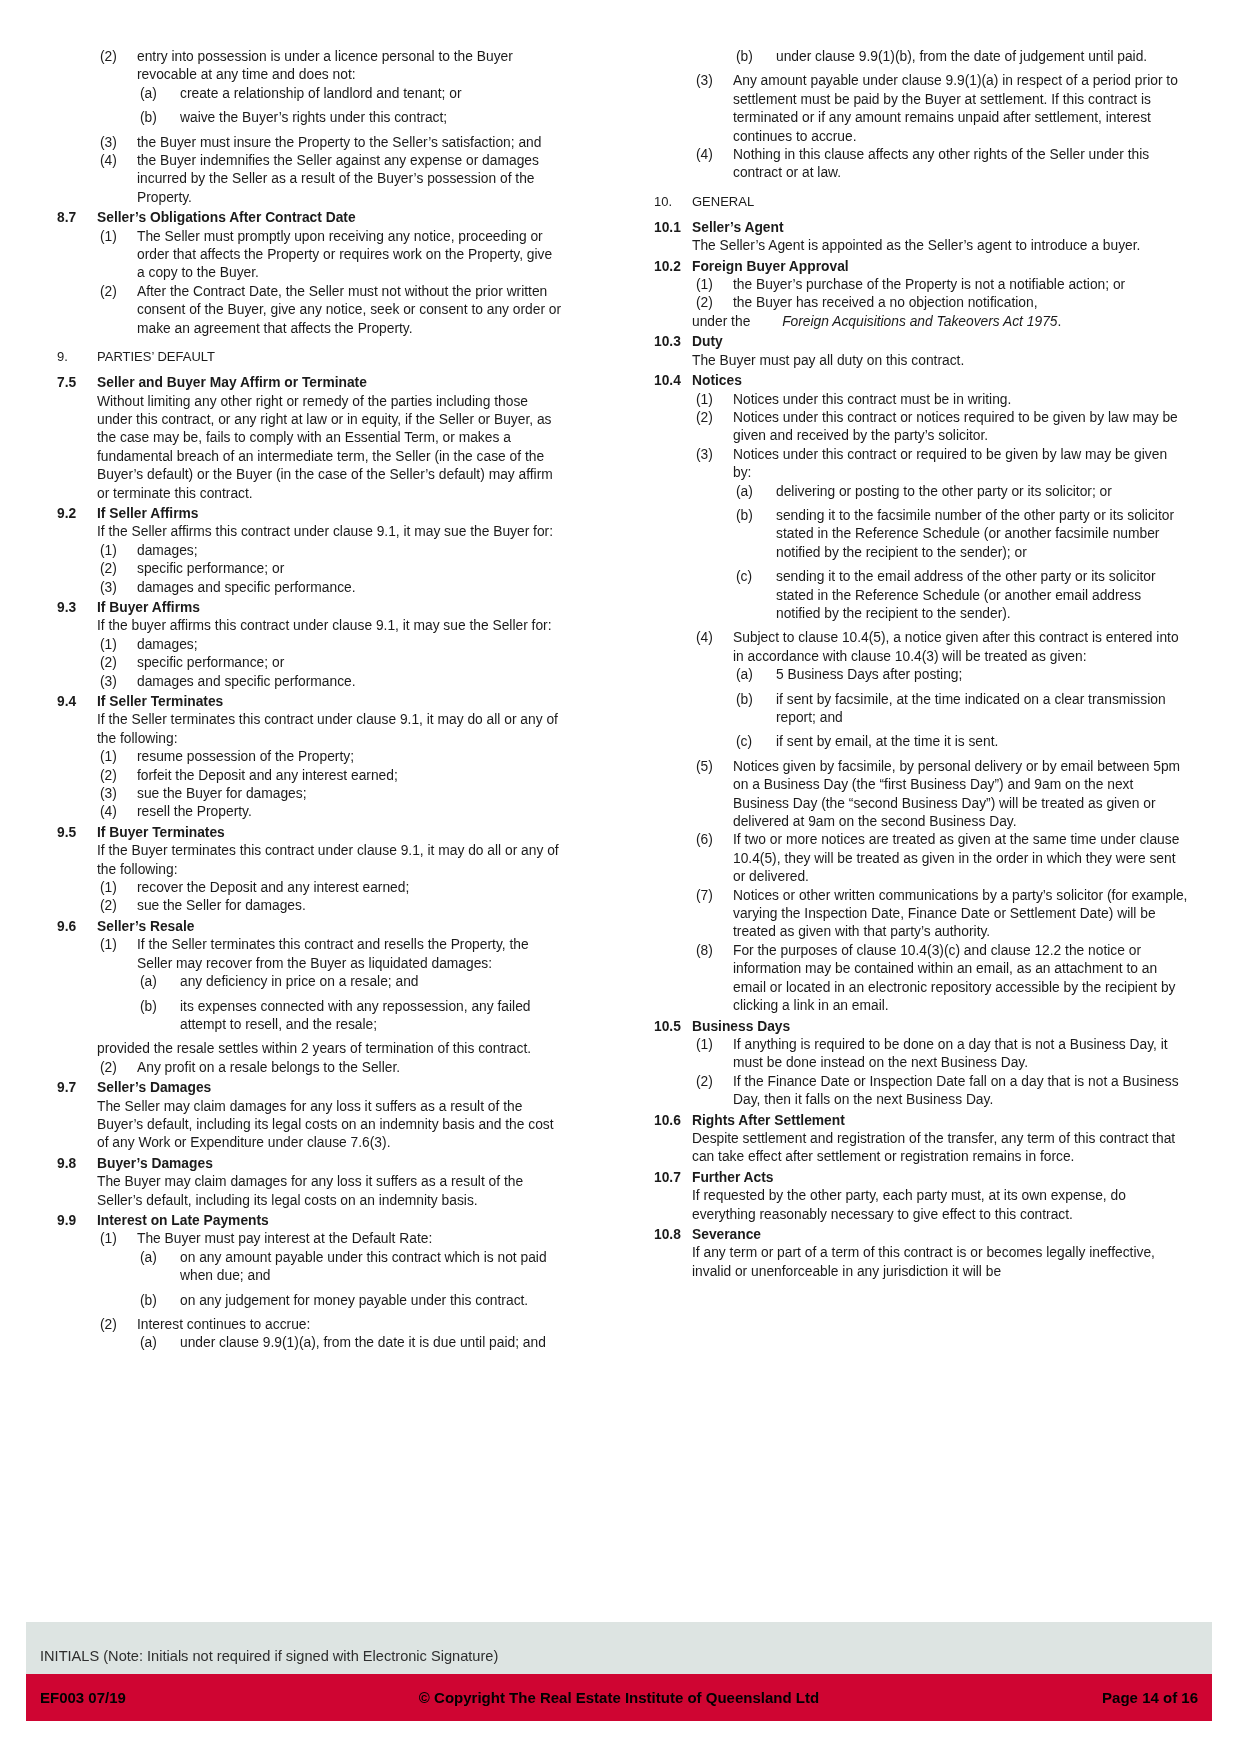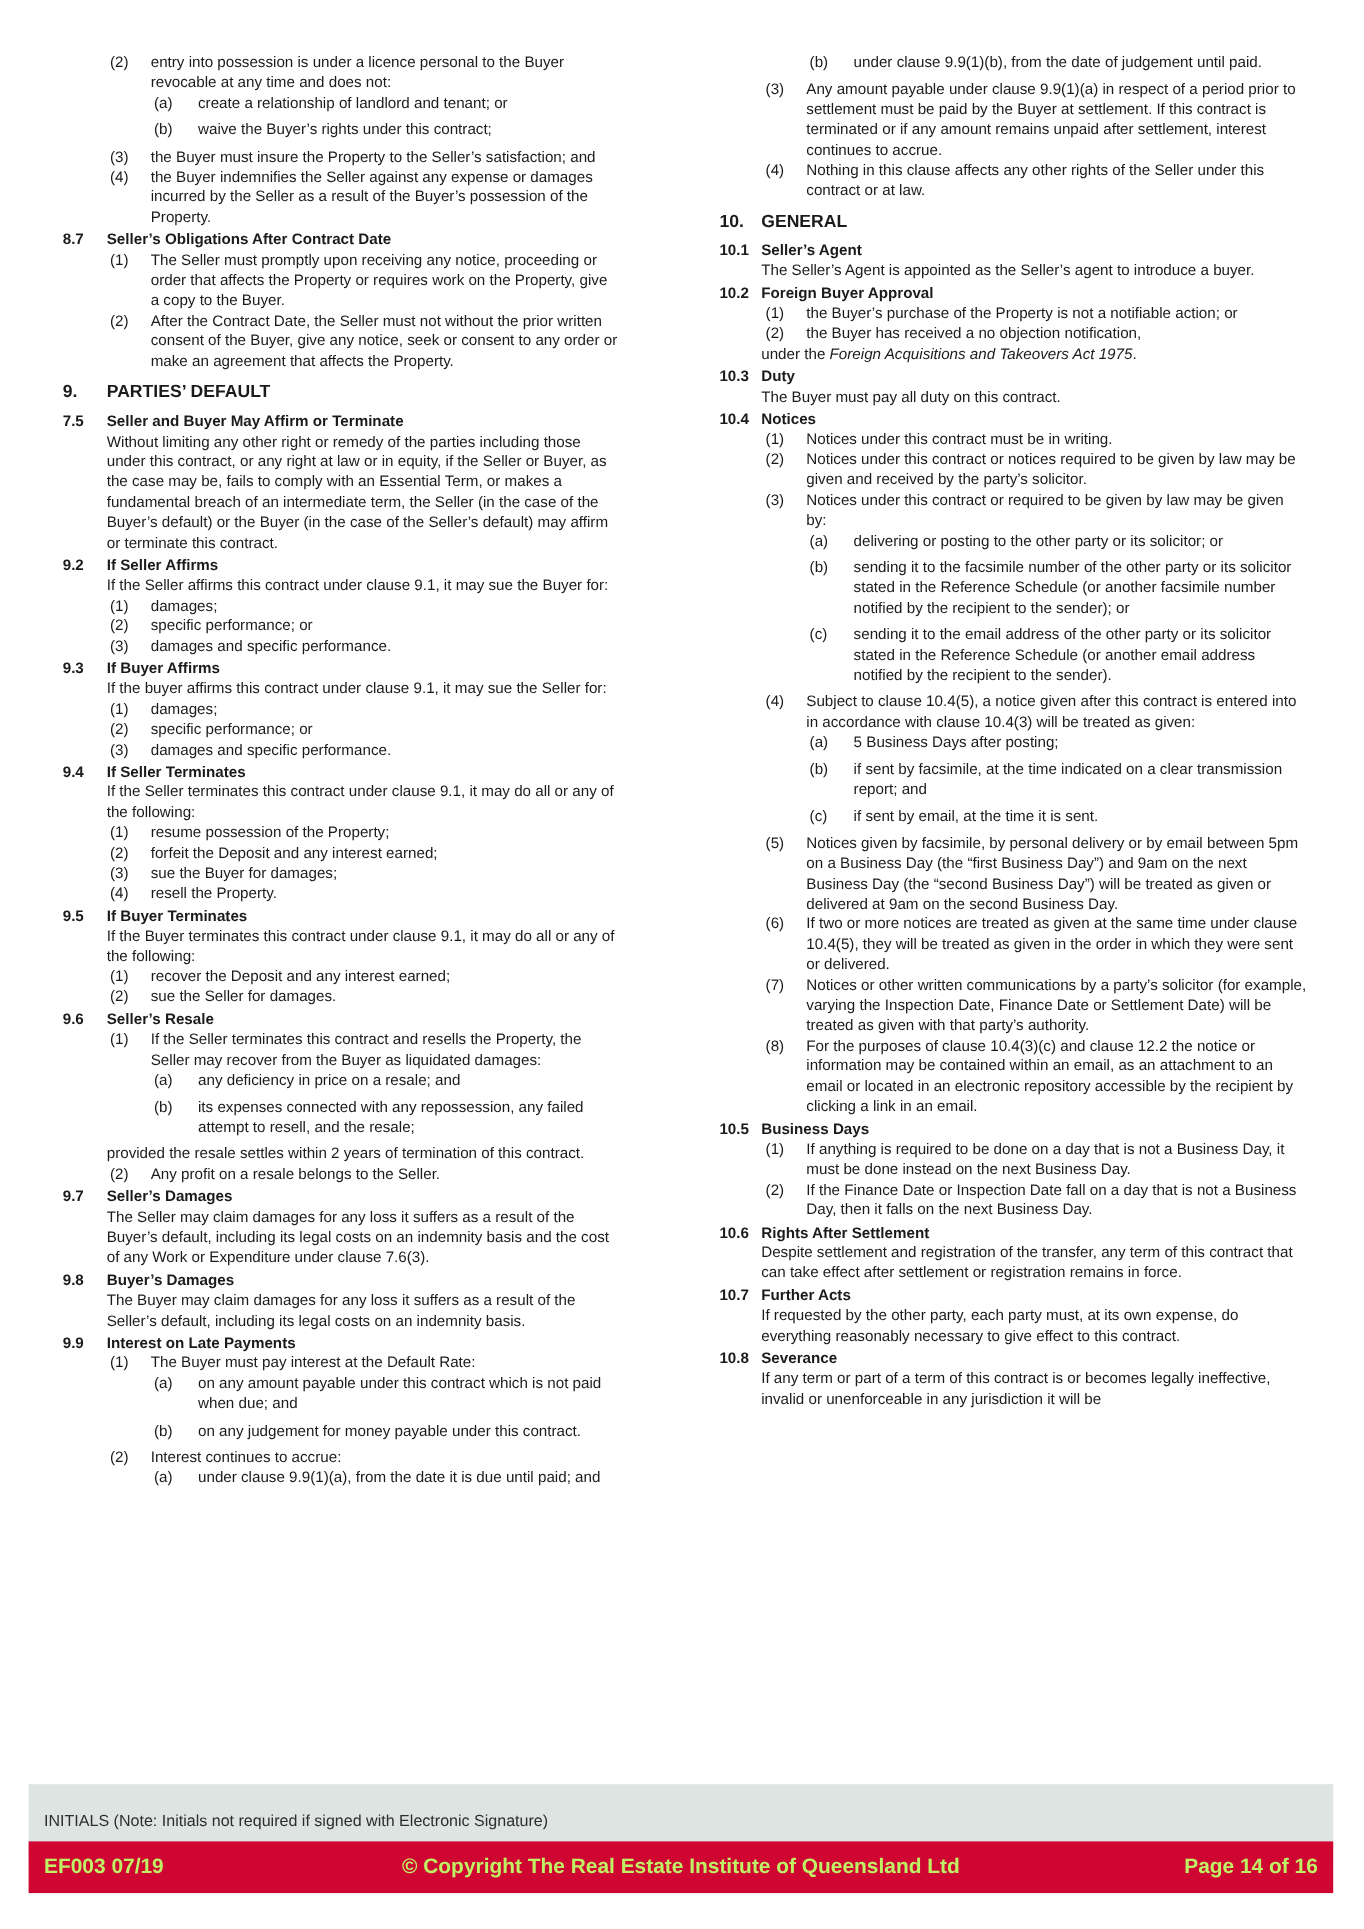--- a/index.html
+++ b/index.html
@@ -10,51 +10,51 @@
     color:#1b1b1b;
   }
   .page { position:absolute; inset:0; background:#ffffff; overflow:hidden; }
 
   
   .col { position:absolute; top:48px; font-size:13.8px; line-height:18.4px; }
   .col.left  { left:57px;  width:506px; }
   .col.right { left:654px; width:534px; }
 
   .blk { }
-  .section { display:flex; font-weight:bold; font-size:16px; line-height:20px; margin:9px 0 7px 0; }
+  .section { display:flex; font-weight:normal; font-size:13px; line-height:20px; margin:9px 0 7px 0; }
   .section .num { width:40px; flex:none; }
   .clause { display:flex; font-weight:bold; margin-top:2px; }
   .clause .num { width:40px; flex:none; }
   .col.right .section .num, .col.right .clause .num { width:38px; }
 
   .para { margin-left:40px; }
   .col.right .para { margin-left:38px; }
   .para.ind-l1 { }
 
   .item { display:flex; }
   .item .marker { flex:none; }
   .item .txt { flex:1; }
   .item.l1 { margin-left:43px; }
   .item.l1 .marker { width:37px; }
   .item.l2 { margin-left:83px; margin-bottom:6px; }
   .item.l2 .marker { width:40px; }
   .col.right .item.l1 { margin-left:42px; }
   .col.right .item.l2 { margin-left:82px; }
 
-  .it { font-style:italic; }
+  .it { font-style:italic;margin-left:28px; }
 
   
   .initials-bar {
     position:absolute; left:26px; width:1186px; top:1622px; height:68px;
     background:#DDE4E2; display:flex; align-items:center; padding:0 14px;
     font-size:14.6px; color:#2e2e2e;
   }
   .red-bar {
     position:absolute; left:26px; width:1186px; top:1674px; height:47px;
-    background:#CF0532; color:#bef264; font-weight:bold; font-size:19px;
+    background:#CF0532; color:#000000; font-weight:bold; font-size:15px;
     display:flex; align-items:center; padding:0 14px;
   }
   .red-bar .left  { width:260px; text-align:left; }
   .red-bar .mid   { flex:1; text-align:center; }
   .red-bar .rightc{ width:260px; text-align:right; }
 </style>
 </head>
 <body>
 
 <div class="page">

